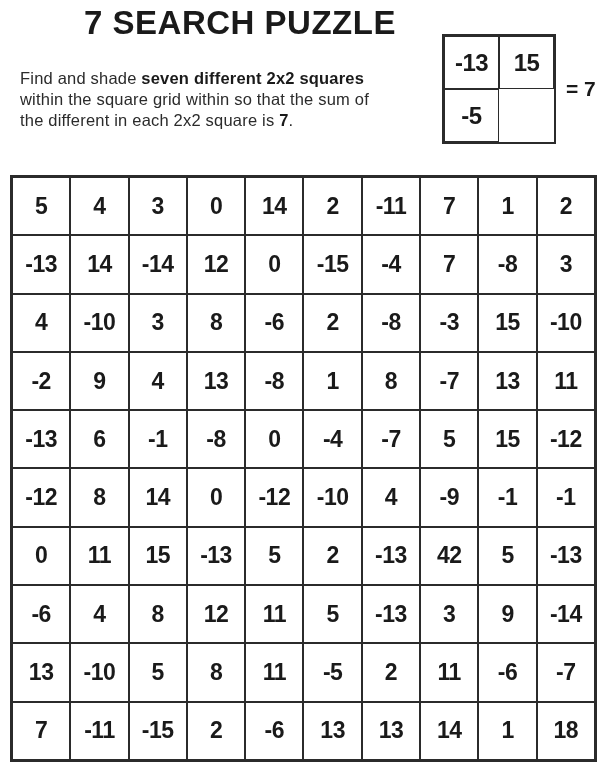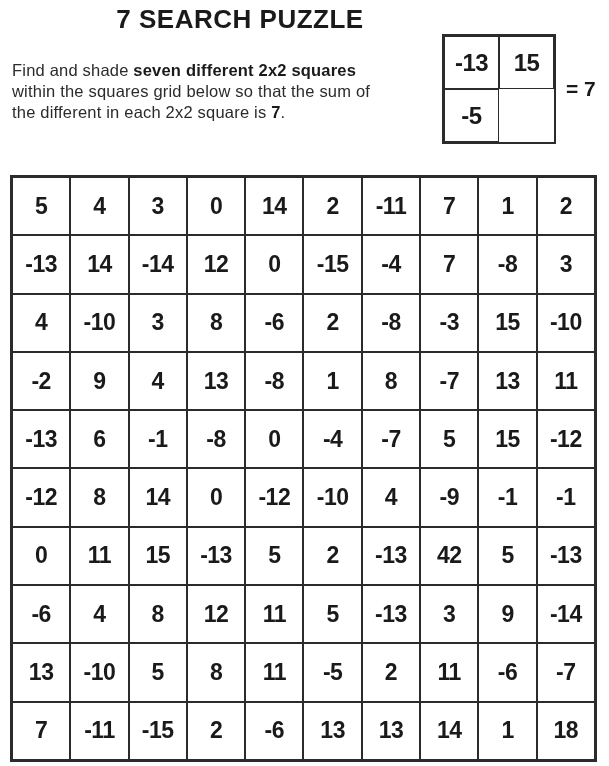--- a/index.html
+++ b/index.html
@@ -15,36 +15,36 @@
     height: 766px;
     background: #ffffff;
     overflow: hidden;
   }
   .title {
     position: absolute;
     left: 0;
     top: 4px;
     width: 480px;
     text-align: center;
-    font-size: 26px;
+    font-size: 33px;
     font-weight: 700;
     letter-spacing: 0.5px;
     color: #1a1a1a;
     margin: 0;
   }
   .instructions {
     position: absolute;
     left: 10px;
     top: 58px;
     width: 440px;
     font-size: 16.5px;
     line-height: 21px;
     letter-spacing: 0.2px;
     color: #2b2b2b;
-    margin: 2px;
+    margin: 10px;
   }
   .instructions b { color: #1a1a1a; }
   .example-wrap {
     position: absolute;
     left: 442px;
     top: 34px;
     display: flex;
     align-items: center;
   }
   .example-grid {
@@ -97,21 +97,21 @@
 </head>
 <body>
 
 <div class="page">
 
   <h1 class="title">7 SEARCH PUZZLE</h1>
 
   <p class="instructions">
     <span>Find and shade</span>
     <b>seven different 2x2 squares</b><br>
-    <span>within the squares grid below so that the sum of</span><br>
+    <span>within the square grid within so that the sum of</span><br>
     <span>the different in each 2x2 square is</span>
     <b>7</b><span>.</span>
   </p>
 
   <div class="example-wrap">
     <div class="example-grid">
       <div class="example-cell">-13</div>
       <div class="example-cell">15</div>
       <div class="example-cell">-5</div>
     </div>

